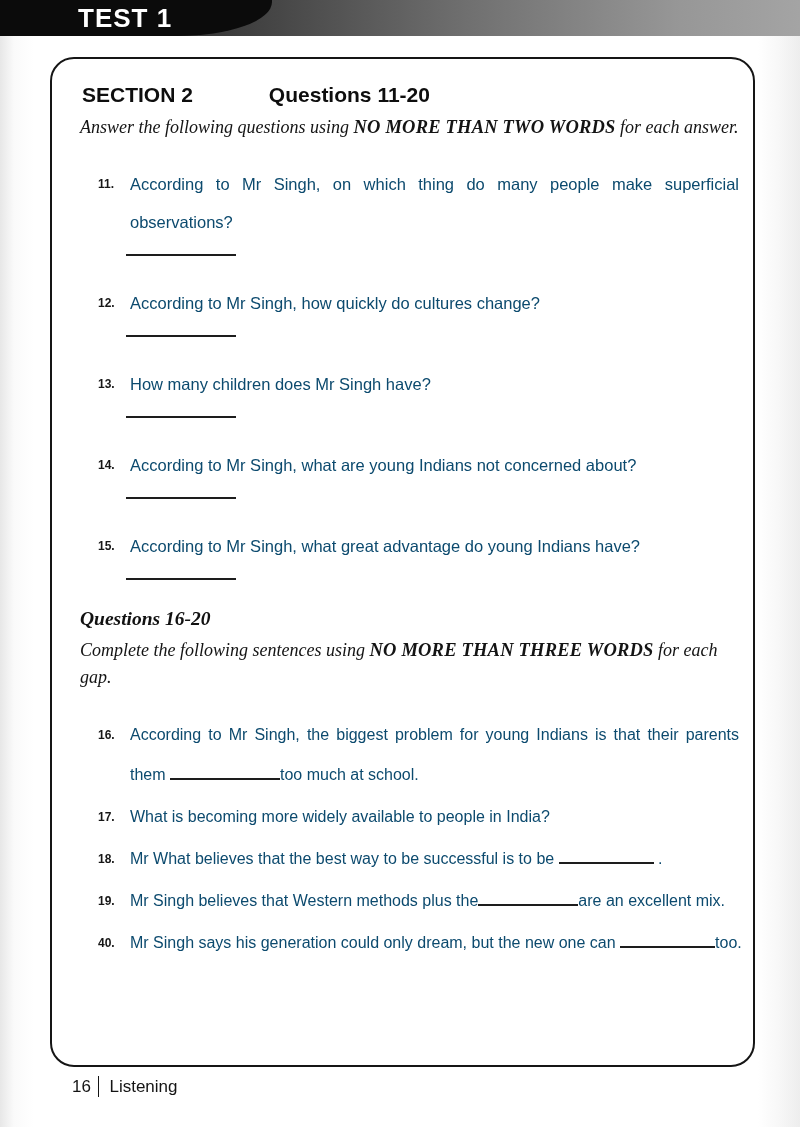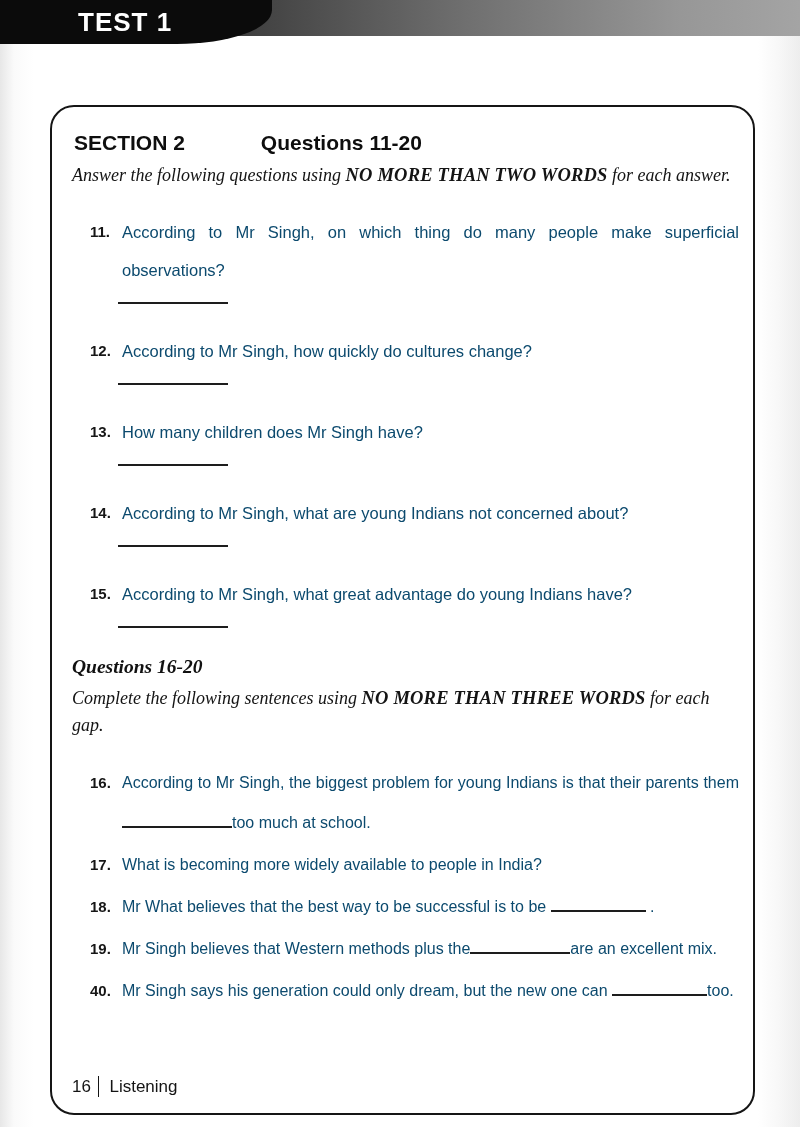--- a/index.html
+++ b/index.html
@@ -14,39 +14,38 @@
     background: linear-gradient(90deg, #e7e7e7 0px, #fafafa 14px, #ffffff 34px,
                 #ffffff 758px, #f7f7f7 780px, #ededed 800px);
   }
 
   
   .test-bar {
     position: absolute; top: 0; left: 0; width: 800px; height: 36px;
     background: linear-gradient(90deg, #1d1d1d 0%, #3b3b3b 28%, #6f6f6f 58%, #979797 85%, #a4a4a4 100%);
   }
   .test-blob {
-    position: absolute; top: 0; left: 0; width: 272px; height: 44px;
+    position: absolute; top: 0; left: 0; width: 272px; height: 36px;
     background: #0b0b0b;
     border-bottom-right-radius: 95px 34px;
     display: flex; align-items: center;
   }
   .test-title {
     color: #ffffff; font-weight: bold; font-size: 26px; letter-spacing: 1px;
     padding-left: 78px; line-height: 36px;
   }
 
   
   .sheet {
     position: absolute; left: 50px; top: 57px;
     width: 705px; height: 1010px;
     box-sizing: border-box;
     border: 2.5px solid #151515; border-radius: 24px;
     background: #ffffff;
-    padding: 22px 14px 0 20px;
-    margin-top: 48px;
+    padding: 22px 14px 0 28px;
   }
   .section-head { display: flex; margin: 2px 0 0 2px; }
   .section-title, .section-range {
     font-size: 21px; font-weight: bold; margin: 0; color: #0e0e0e;
   }
   .section-range { margin-left: 76px; }
 
   .part-title {
     font-family: "Liberation Serif", serif;
     font-style: italic; font-weight: bold;
@@ -57,21 +56,21 @@
     font-style: italic; font-size: 18px; line-height: 27px;
     margin: 7px 0 0 0; color: #141414;
   }
   .instr strong { font-size: 18.5px; letter-spacing: 0.2px; }
 
   
   .q { position: relative; margin: 0; padding-left: 50px; }
   .q-first { margin-top: 24px; }
   .qnum {
     position: absolute; left: 18px; top: 0;
-    font-weight: bold; font-size: 15px; line-height: 38px;
+    font-weight: bold; font-size: 12px; line-height: 38px;
   }
   .qtext {
     margin: 0; font-size: 16.5px; line-height: 38px; color: #0c4a6e;
   }
   .justify { text-align: justify; text-align-last: left; }
   .p2 .qnum, .p2 .qtext { line-height: 40px; }
   .p2 { margin-bottom: 2px; }
   .p2 .qtext { font-size: 16px; }
   .nowrap .qtext { white-space: nowrap; }
 

